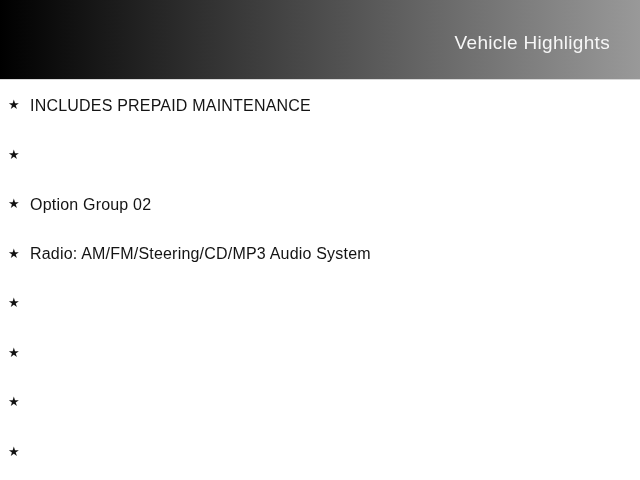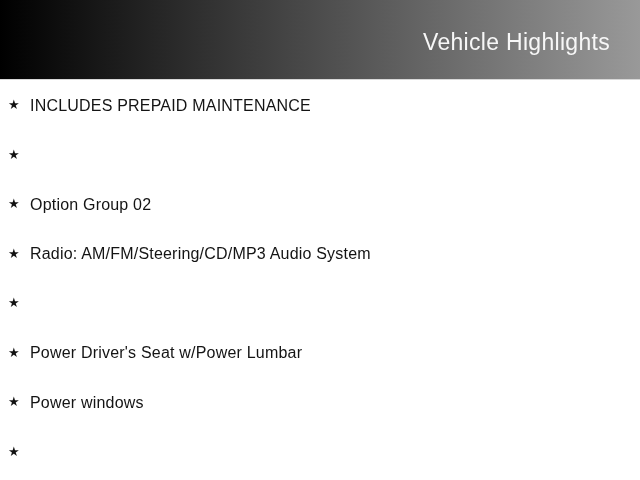--- a/index.html
+++ b/index.html
@@ -22,21 +22,21 @@
     background: linear-gradient(to right, #000000, #999999);
     border-bottom: 1px solid #d8d8d8;
     display: flex;
     align-items: center;
     justify-content: flex-end;
     padding-right: 30px;
     padding-top: 6px;
   }
   .header-title {
     color: #f7f7f7;
-    font-size: 23px;
+    font-size: 19px;
     letter-spacing: 0.3px;
   }
   .highlights {
     list-style: none;
     margin: 0;
     padding: 1px 10px 0 8px;
   }
   .highlights li {
     height: 49.5px;
     display: flex;
@@ -80,24 +80,22 @@
     </li>
     <li>
       <span class="star">★</span>
       <span>Radio: AM/FM/Steering/CD/MP3 Audio System</span>
     </li>
     <li>
       <span class="star">★</span>
     </li>
     <li>
       <span class="star">★</span>
-      <span>Power Driver's Seat w/Power Lumbar</span>
     </li>
     <li>
       <span class="star">★</span>
-      <span>Power windows</span>
     </li>
     <li>
       <span class="star">★</span>
     </li>
   </ul>
 
 </div>
 
 </body></html>

